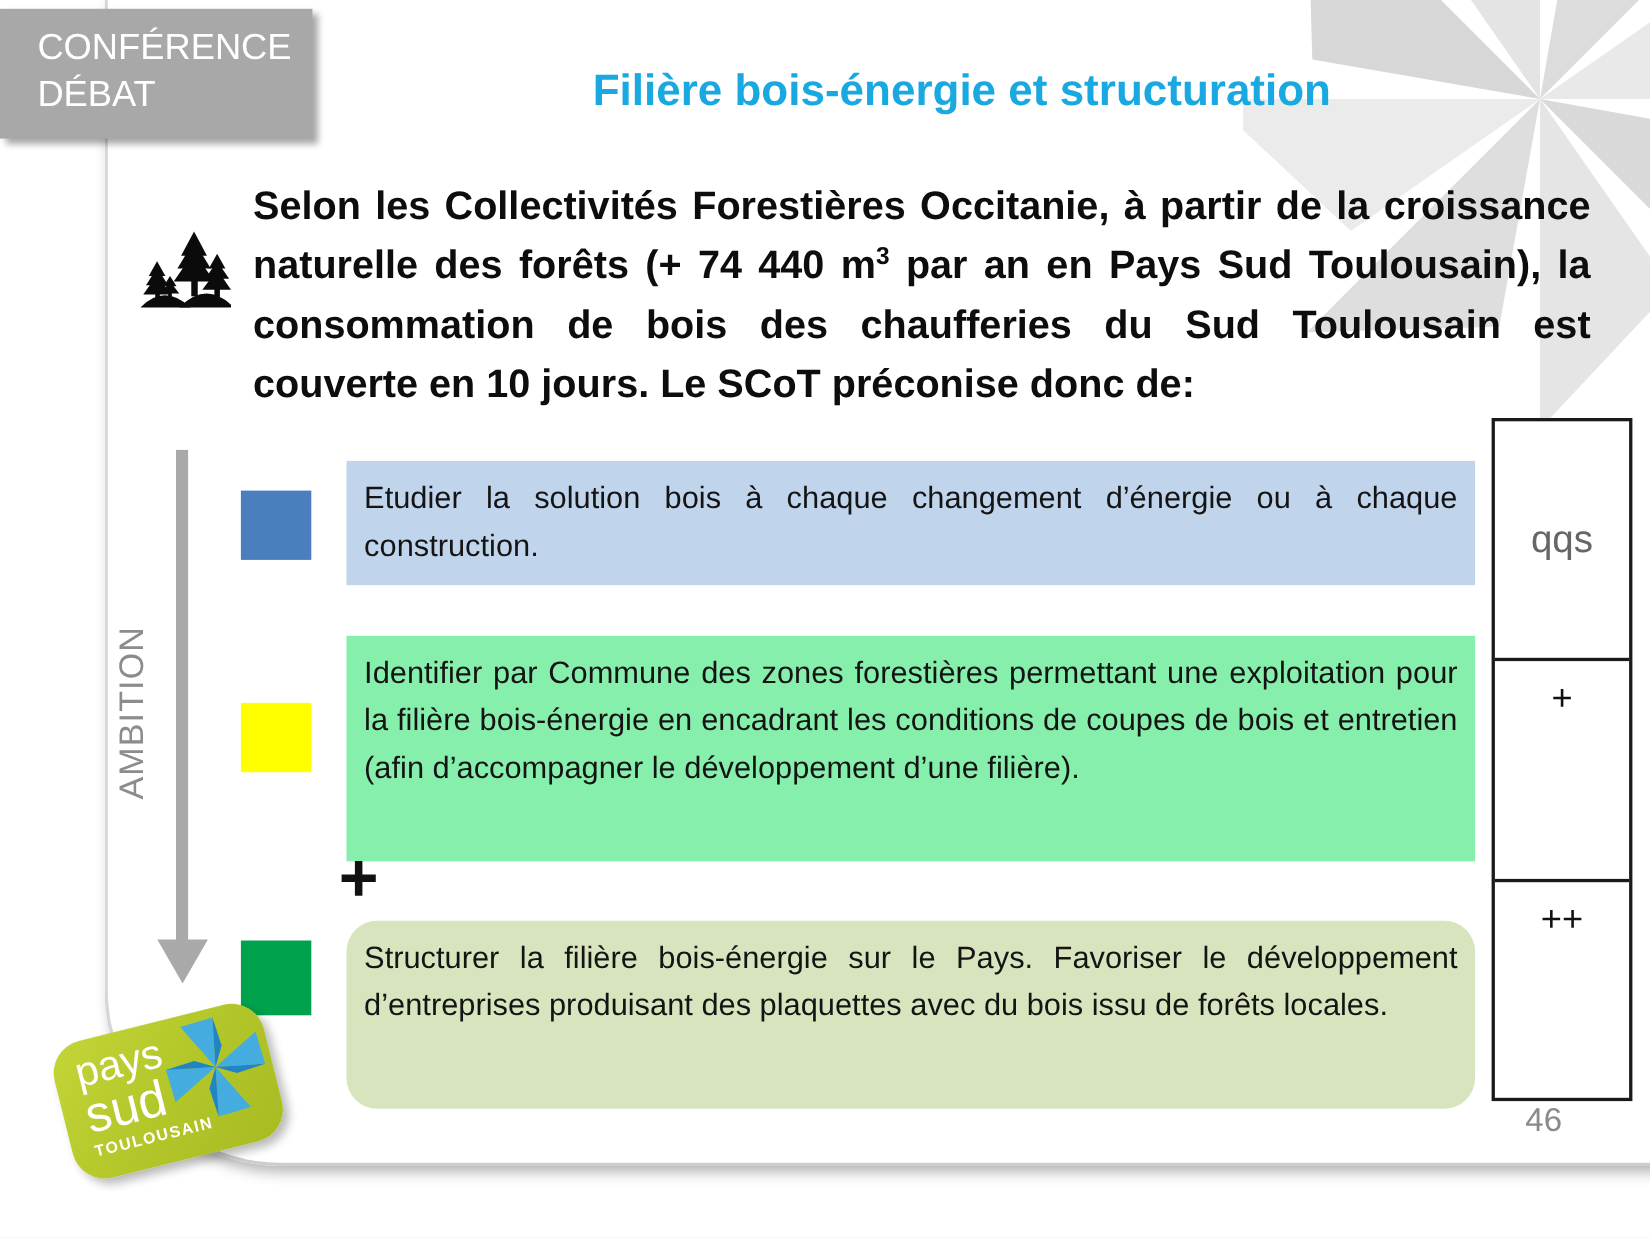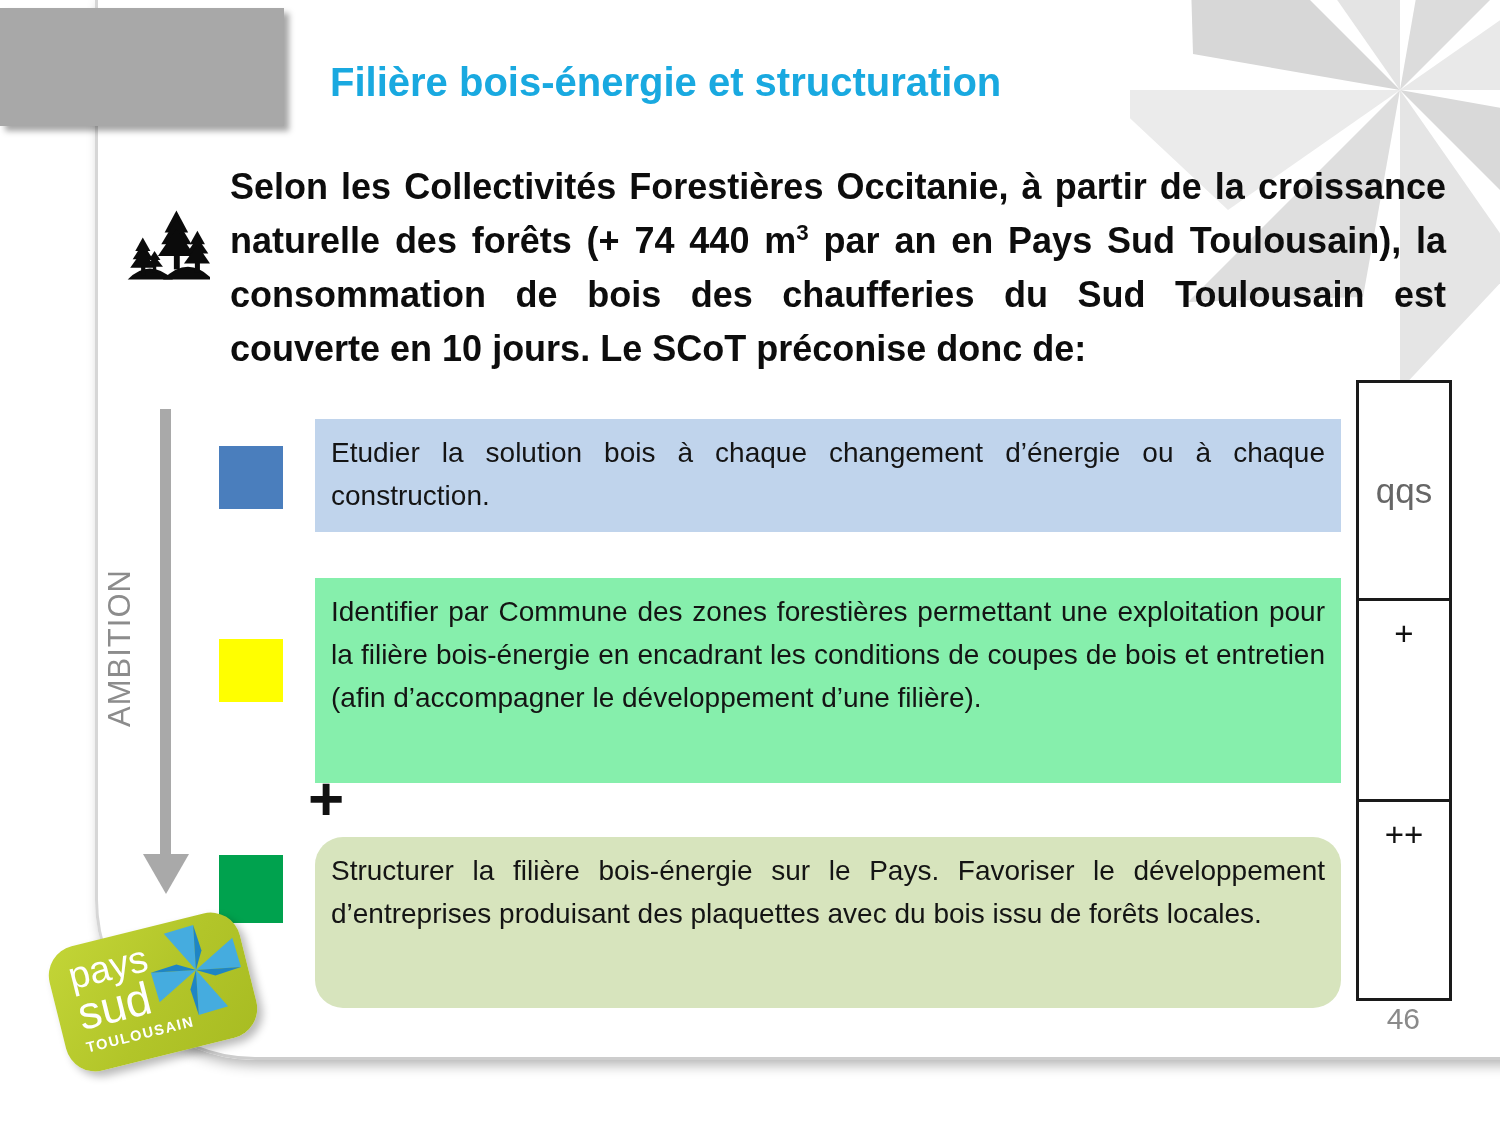--- a/index.html
+++ b/index.html
@@ -16,21 +16,21 @@
     border-bottom-left-radius:160px;
     box-shadow:0 10px 13px -5px rgba(0,0,0,0.30);
     background:transparent;
   }
   .badge{
     position:absolute;left:0;top:8px;width:284px;height:118px;background:#A8A8A8;z-index:6;
     box-shadow:5px 5px 6px rgba(0,0,0,0.35);
     color:#fff;font-size:33px;line-height:1.28;padding:14px 0 0 34px;box-sizing:border-box;
   }
   .title{
-    position:absolute;left:330px;top:60px;width:880px;text-align:left;z-index:2;
+    position:absolute;left:330px;top:60px;width:880px;text-align:right;z-index:2;
     color:#19A9E0;font-size:40px;font-weight:bold;
   }
   .forest-icon{position:absolute;left:126px;top:206px;width:84px;height:78px;z-index:2;}
   .intro{
     position:absolute;left:230px;top:160px;width:1216px;z-index:2;
     font-size:36px;font-weight:bold;line-height:1.5;text-align:justify;color:#0d0d0d;
   }
   .intro sup{font-size:0.62em;}
   .ambition{
     position:absolute;left:-28px;top:628px;width:300px;height:40px;z-index:2;
@@ -49,21 +49,21 @@
   .action-box{
     position:absolute;left:315px;width:1026px;z-index:2;box-sizing:border-box;
     padding:12px 16px;font-size:28px;line-height:43px;text-align:justify;color:#141414;
   }
   .action-box b{font-weight:normal;}
   .box-blue{top:419px;min-height:113px;background:#C0D4EC;}
   .box-yellow{top:578px;min-height:205px;background:#86efac;}
   .box-green{top:837px;min-height:171px;background:#D7E4BD;border-radius:28px;}
   .plus-sep{position:absolute;left:308px;top:768px;z-index:2;font-size:62px;font-weight:bold;line-height:1;color:#111;}
   .rating-col{
-    position:absolute;left:1356px;top:380px;width:96px;height:621px;z-index:2;
+    position:absolute;left:1356px;top:380px;width:128px;height:621px;z-index:2;
     background:#fff;border:3px solid #1a1a1a;box-sizing:border-box;
   }
   .rating-cell{box-sizing:border-box;text-align:center;}
   .cell-1{height:215px;display:flex;align-items:center;justify-content:center;font-size:35px;color:#666;}
   .cell-2{height:201px;border-top:3px solid #1a1a1a;padding-top:14px;font-size:33px;color:#111;}
   .cell-3{height:197px;border-top:3px solid #1a1a1a;padding-top:14px;font-size:33px;color:#111;}
   .logo{
     position:absolute;left:55px;top:928px;width:196px;height:128px;z-index:5;
     transform:rotate(-14deg);
     background:linear-gradient(135deg,#C3D537 0%,#B2C529 55%,#A8BC22 100%);
@@ -90,20 +90,22 @@
       <polygon points="270,170 -30,170 98,290" fill="#EBEBEB"></polygon>
       <polygon points="270,170 58,382 233,377" fill="#DEDEDE"></polygon>
       <polygon points="270,170 270,470 390,342" fill="#E5E5E5"></polygon>
       <polygon points="270,170 482,382 477,207" fill="#D9D9D9"></polygon>
     </g>
   </svg>
 
   <div class="card-edge"></div>
 
   <div class="badge">
+    <div>CONFÉRENCE</div>
+    <div>DÉBAT</div>
   </div>
 
   <div class="title">Filière bois-énergie et structuration</div>
 
   <svg class="forest-icon" viewBox="0 0 100 90">
     <g fill="#0b0b0b">
       <path d="M2 86 Q28 60 56 86 Z"></path>
       <path d="M44 86 Q74 56 103 86 Z"></path>
       <polygon points="60,4 46,30 74,30"></polygon>
       <polygon points="60,14 42,44 78,44"></polygon>

